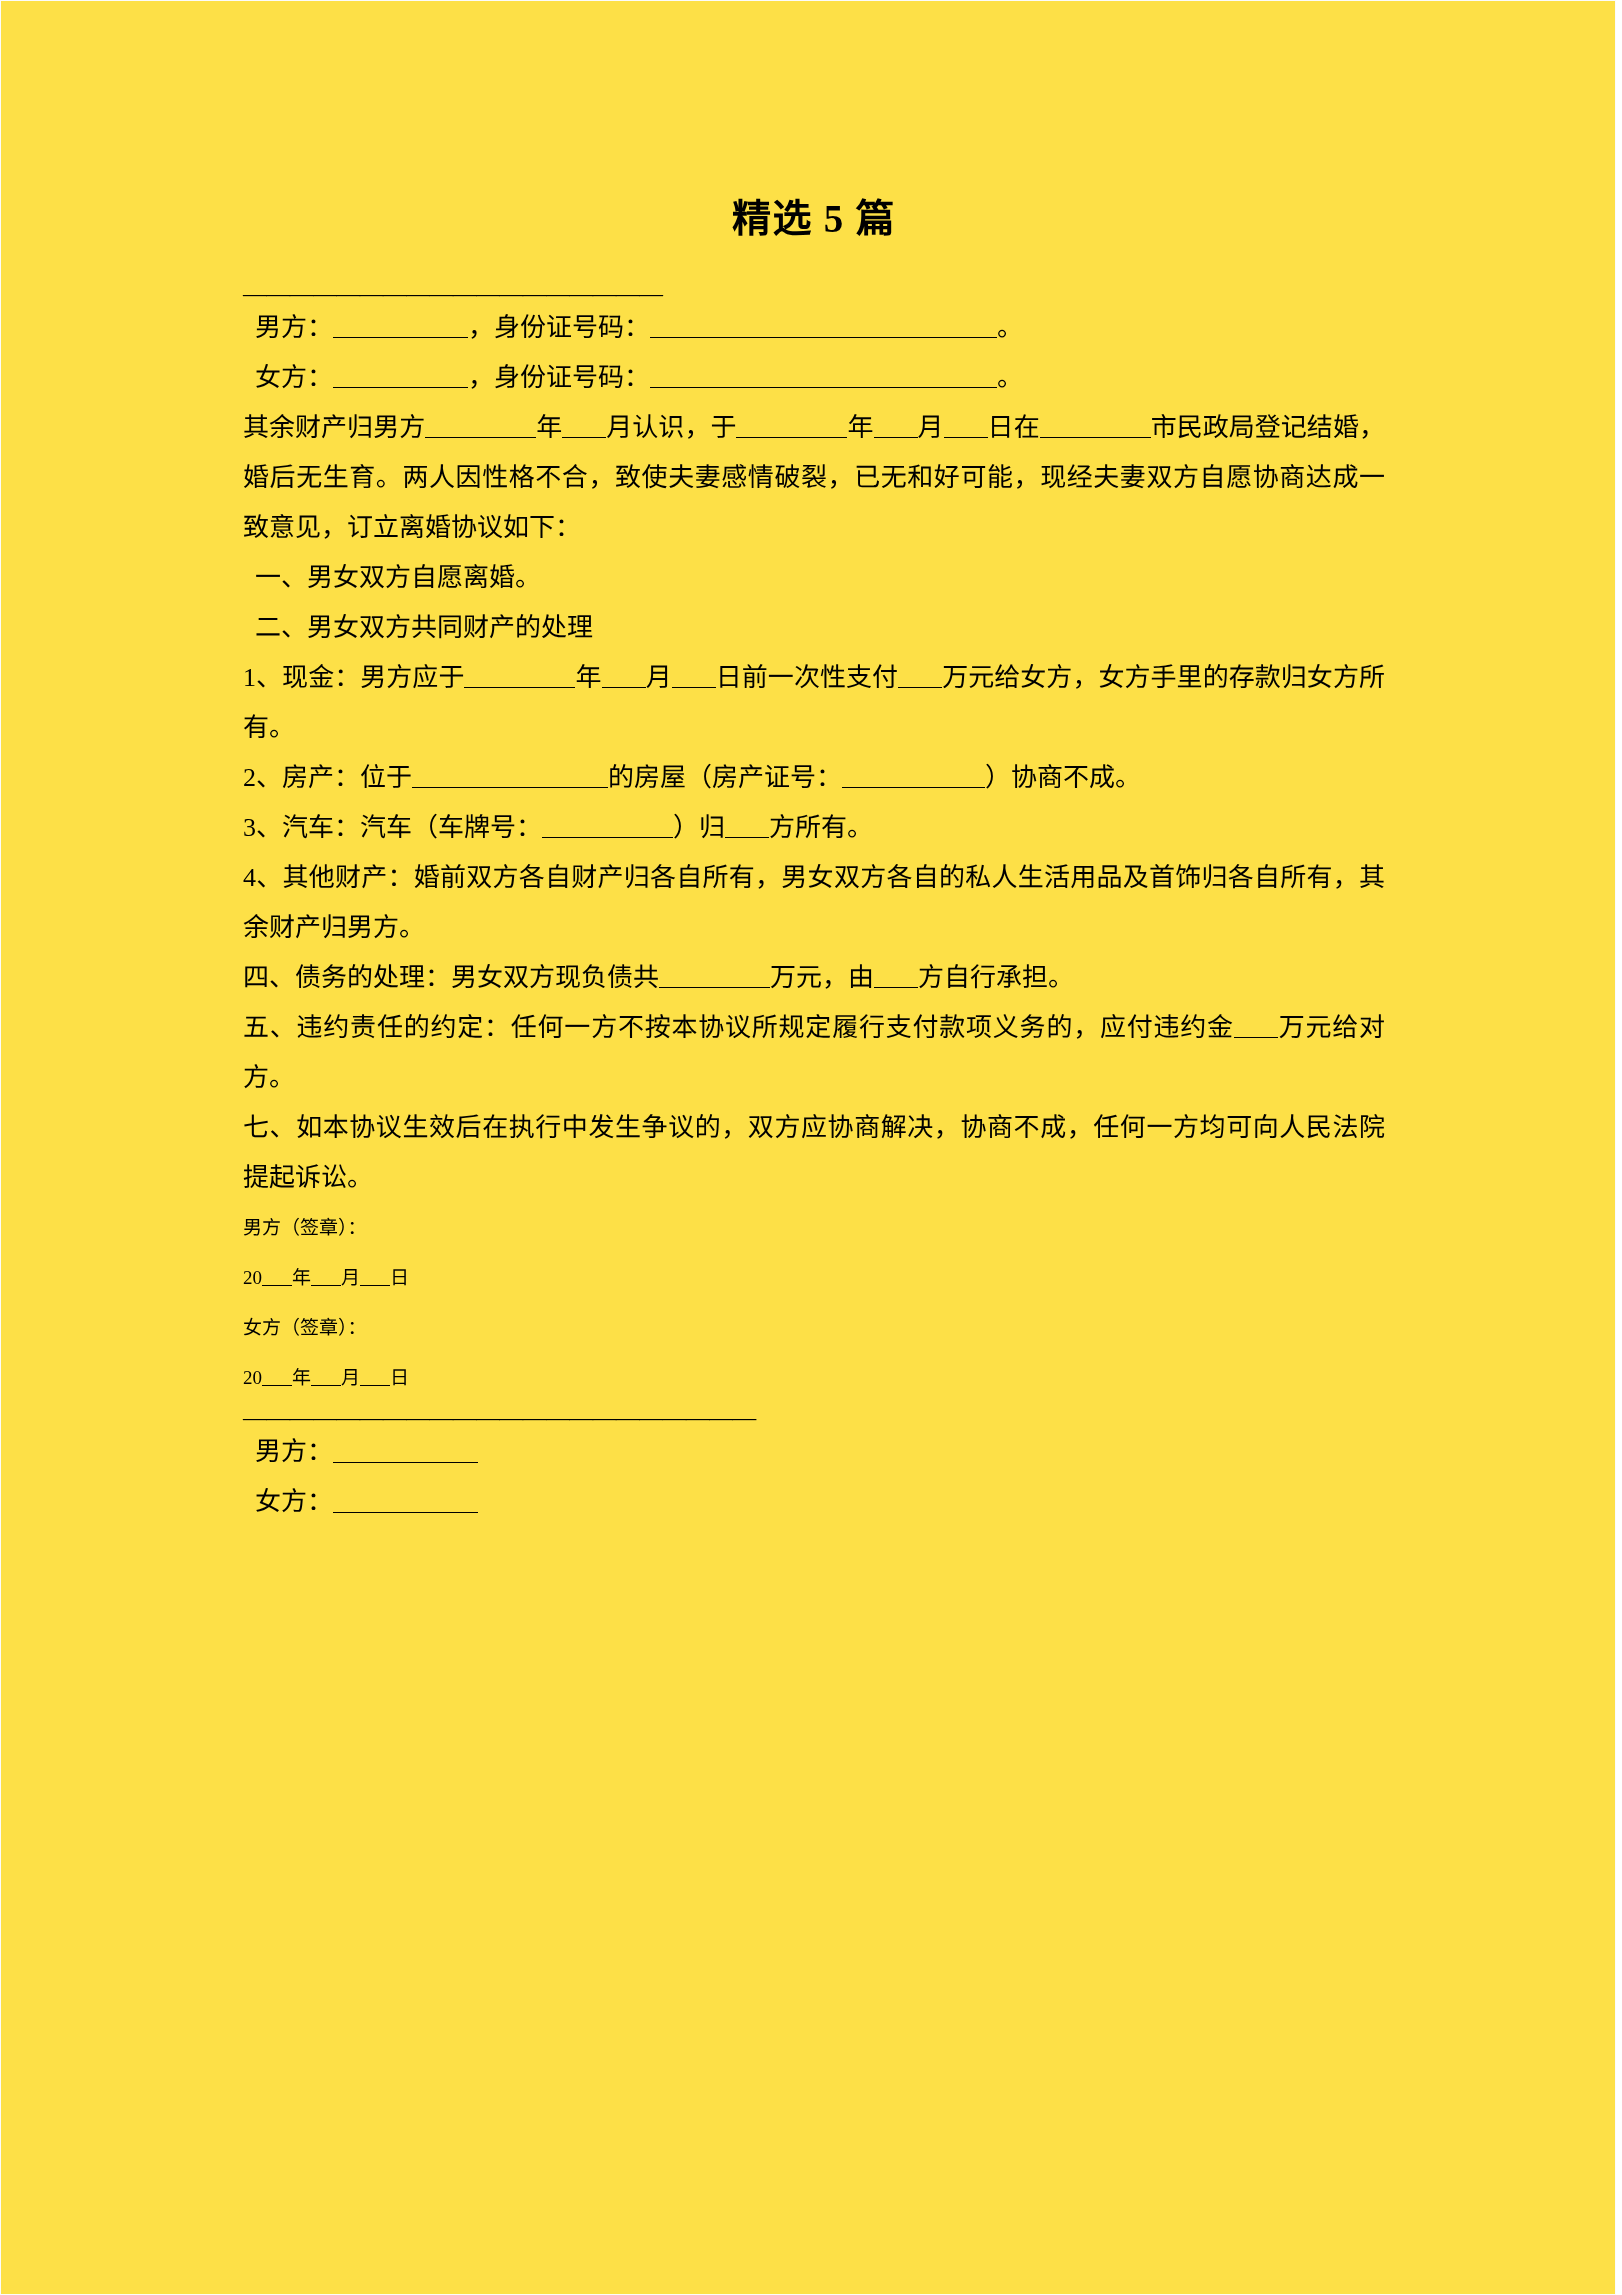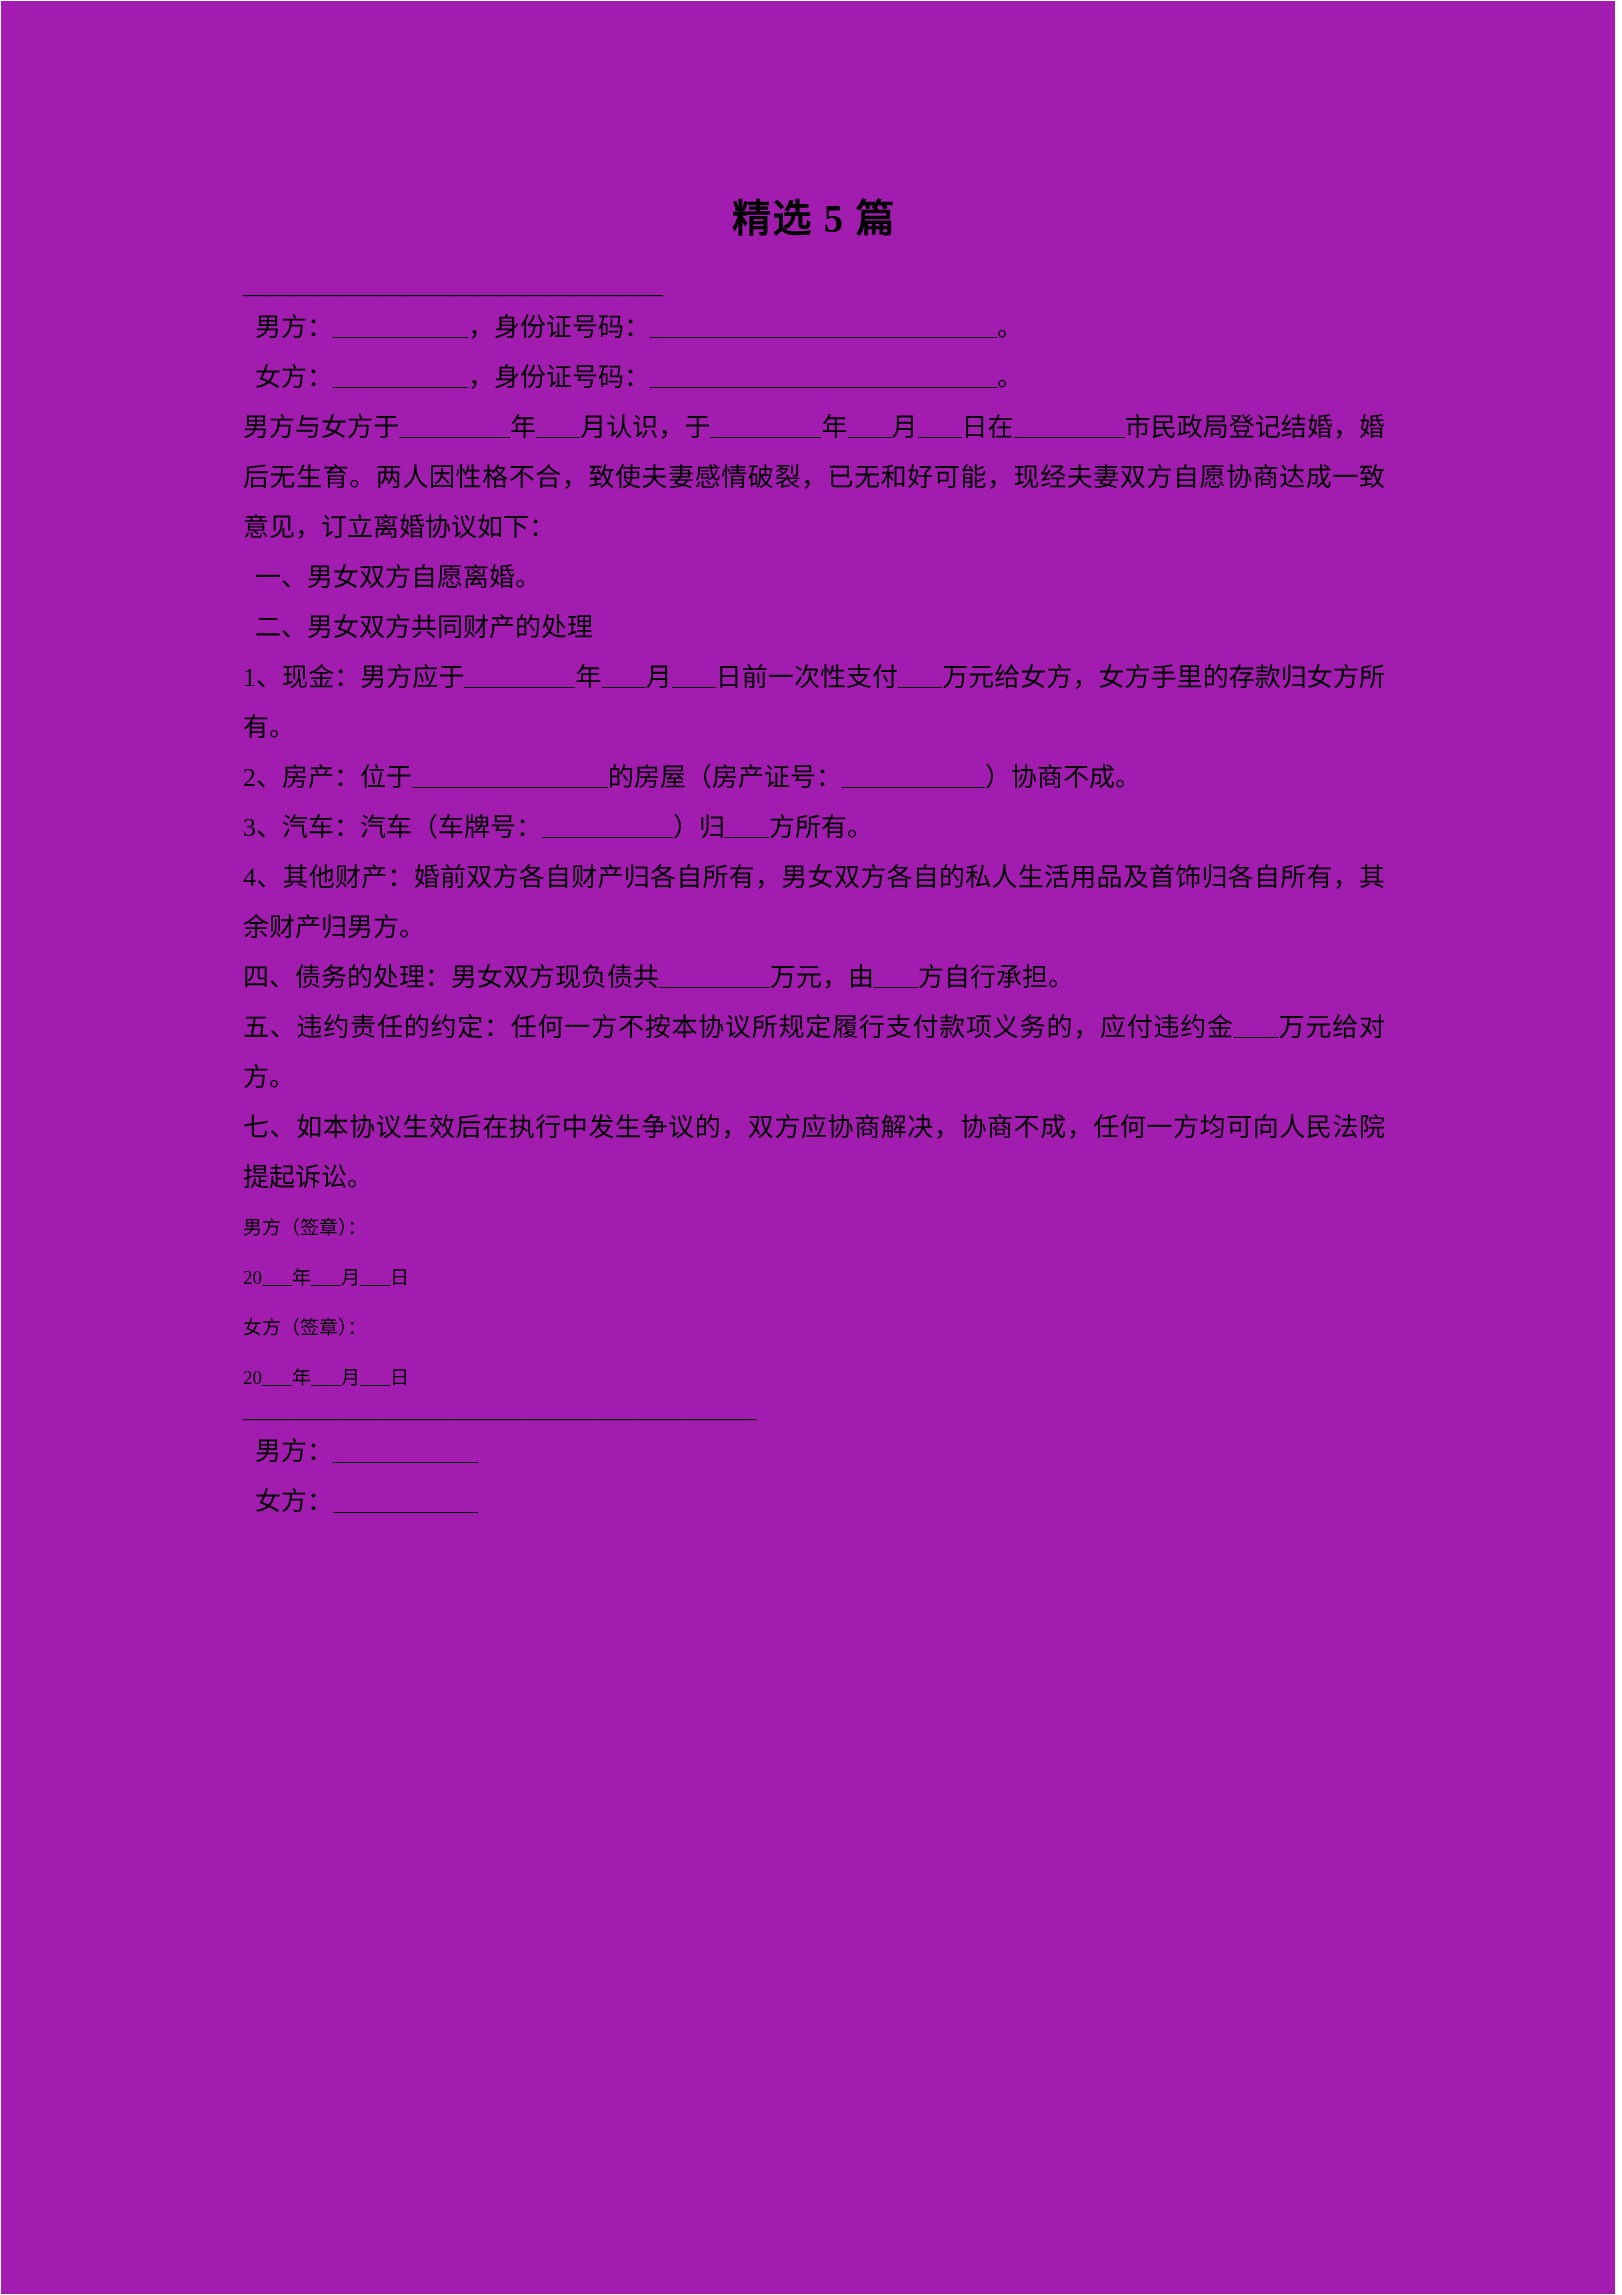--- a/index.html
+++ b/index.html
@@ -6,21 +6,21 @@
   html, body {
     margin: 0;
     padding: 0;
     background: #ffffff;
   }
 
   .page {
     position: relative;
     width: 1616px;
     height: 2295px;
-    background: #a21caf;
+    background: #fde047;
     box-sizing: border-box;
     overflow: hidden;
     font-family: "Liberation Serif", "DejaVu Serif", serif;
     color: #000000;
   }
 
   
   .page-edge {
     position: absolute;
     inset: 0;
@@ -122,21 +122,21 @@
 
     <p class="line">
       <span>男方：</span><span class="blank b-name"></span><span>，</span><span>身份证号码：</span><span class="blank b-id"></span><span>。</span>
     </p>
 
     <p class="line">
       <span>女方：</span><span class="blank b-name"></span><span>，</span><span>身份证号码：</span><span class="blank b-id"></span><span>。</span>
     </p>
 
     <p class="block">
-      <span>男方与女方于</span><span class="blank b-lg"></span><span>年</span><span class="blank b-sm"></span><span>月认识，于</span><span class="blank b-lg"></span><span>年</span><span class="blank b-sm"></span><span>月</span><span class="blank b-sm"></span><span>日在</span><span class="blank b-lg"></span><span>市民政局登记结婚，婚后无生育。两人因性格不合，致使夫妻感情破裂，已无和好可能，现经夫妻双方自愿协商达成一致意见，订立离婚协议如下：</span>
+      <span>其余财产归男方</span><span class="blank b-lg"></span><span>年</span><span class="blank b-sm"></span><span>月认识，于</span><span class="blank b-lg"></span><span>年</span><span class="blank b-sm"></span><span>月</span><span class="blank b-sm"></span><span>日在</span><span class="blank b-lg"></span><span>市民政局登记结婚，婚后无生育。两人因性格不合，致使夫妻感情破裂，已无和好可能，现经夫妻双方自愿协商达成一致意见，订立离婚协议如下：</span>
     </p>
 
     <p class="line">一、男女双方自愿离婚。</p>
 
     <p class="line">二、男女双方共同财产的处理</p>
 
     <p class="block">
       <span>1、现金：男方应于</span><span class="blank b-lg"></span><span>年</span><span class="blank b-sm"></span><span>月</span><span class="blank b-sm"></span><span>日前一次性支付</span><span class="blank b-sm"></span><span>万元给女方，女方手里的存款归女方所有。</span>
     </p>
 

